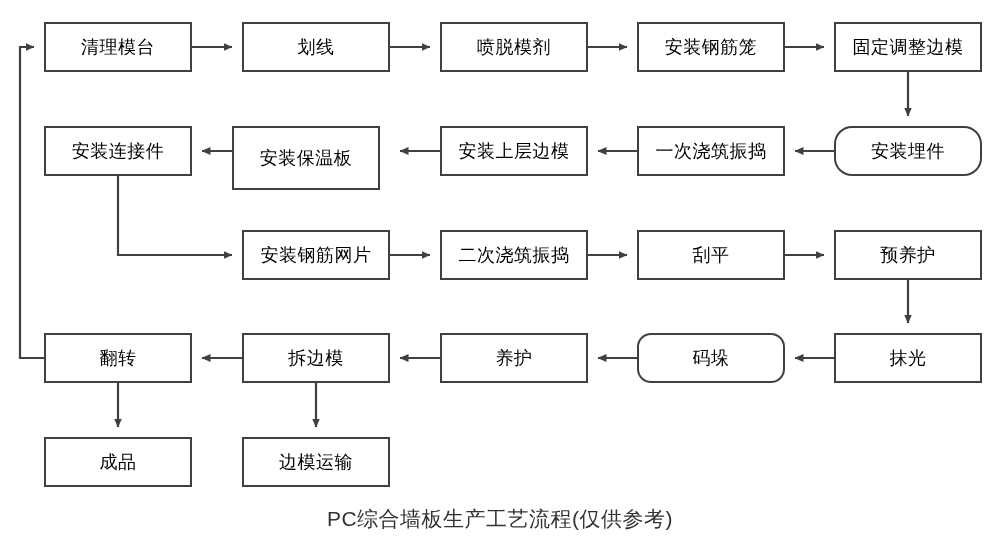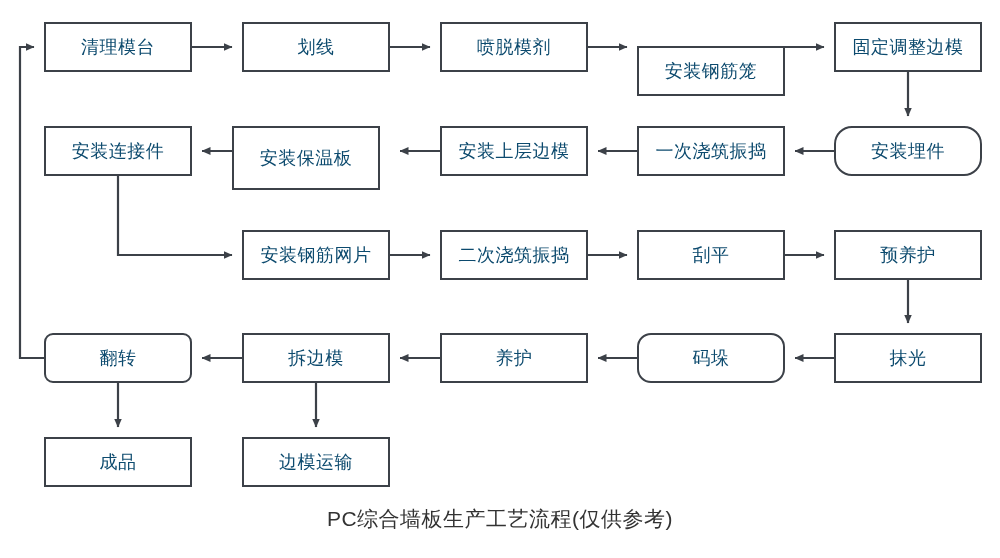--- a/index.html
+++ b/index.html
@@ -26,21 +26,21 @@
   }
   .node {
     position: absolute;
     box-sizing: border-box;
     border: 2px solid #3c4148;
     background: #ffffff;
     display: flex;
     align-items: center;
     justify-content: center;
     font-size: 18px;
-    color: #0c4a6e;
+    color: #000000;
     letter-spacing: 0.5px;
     line-height: 1;
     white-space: nowrap;
     z-index: 2;
   }
   .node-label {
     display: block;
   }
   .diagram-title {
     position: absolute;
@@ -101,21 +101,21 @@
 
   <div class="node" style="left:44px;top:22px;width:148px;height:50px;">
     <span class="node-label">清理模台</span>
   </div>
   <div class="node" style="left:242px;top:22px;width:148px;height:50px;">
     <span class="node-label">划线</span>
   </div>
   <div class="node" style="left:440px;top:22px;width:148px;height:50px;text-align:right;">
     <span class="node-label">喷脱模剂</span>
   </div>
-  <div class="node" style="left:637px;top:22px;width:148px;height:50px;margin-top:24px;">
+  <div class="node" style="left:637px;top:22px;width:148px;height:50px;">
     <span class="node-label">安装钢筋笼</span>
   </div>
   <div class="node" style="left:834px;top:22px;width:148px;height:50px;">
     <span class="node-label">固定调整边模</span>
   </div>
 
   <div class="node" style="left:834px;top:126px;width:148px;height:50px;border-radius:18px;">
     <span class="node-label">安装埋件</span>
   </div>
   <div class="node" style="left:637px;top:126px;width:148px;height:50px;">
@@ -149,21 +149,21 @@
   </div>
   <div class="node" style="left:637px;top:333px;width:148px;height:50px;border-radius:14px;">
     <span class="node-label">码垛</span>
   </div>
   <div class="node" style="left:440px;top:333px;width:148px;height:50px;">
     <span class="node-label">养护</span>
   </div>
   <div class="node" style="left:242px;top:333px;width:148px;height:50px;">
     <span class="node-label">拆边模</span>
   </div>
-  <div class="node" style="left:44px;top:333px;width:148px;height:50px;border-radius:9px;">
+  <div class="node" style="left:44px;top:333px;width:148px;height:50px;">
     <span class="node-label">翻转</span>
   </div>
 
   <div class="node" style="left:44px;top:437px;width:148px;height:50px;">
     <span class="node-label">成品</span>
   </div>
   <div class="node" style="left:242px;top:437px;width:148px;height:50px;">
     <span class="node-label">边模运输</span>
   </div>
 

